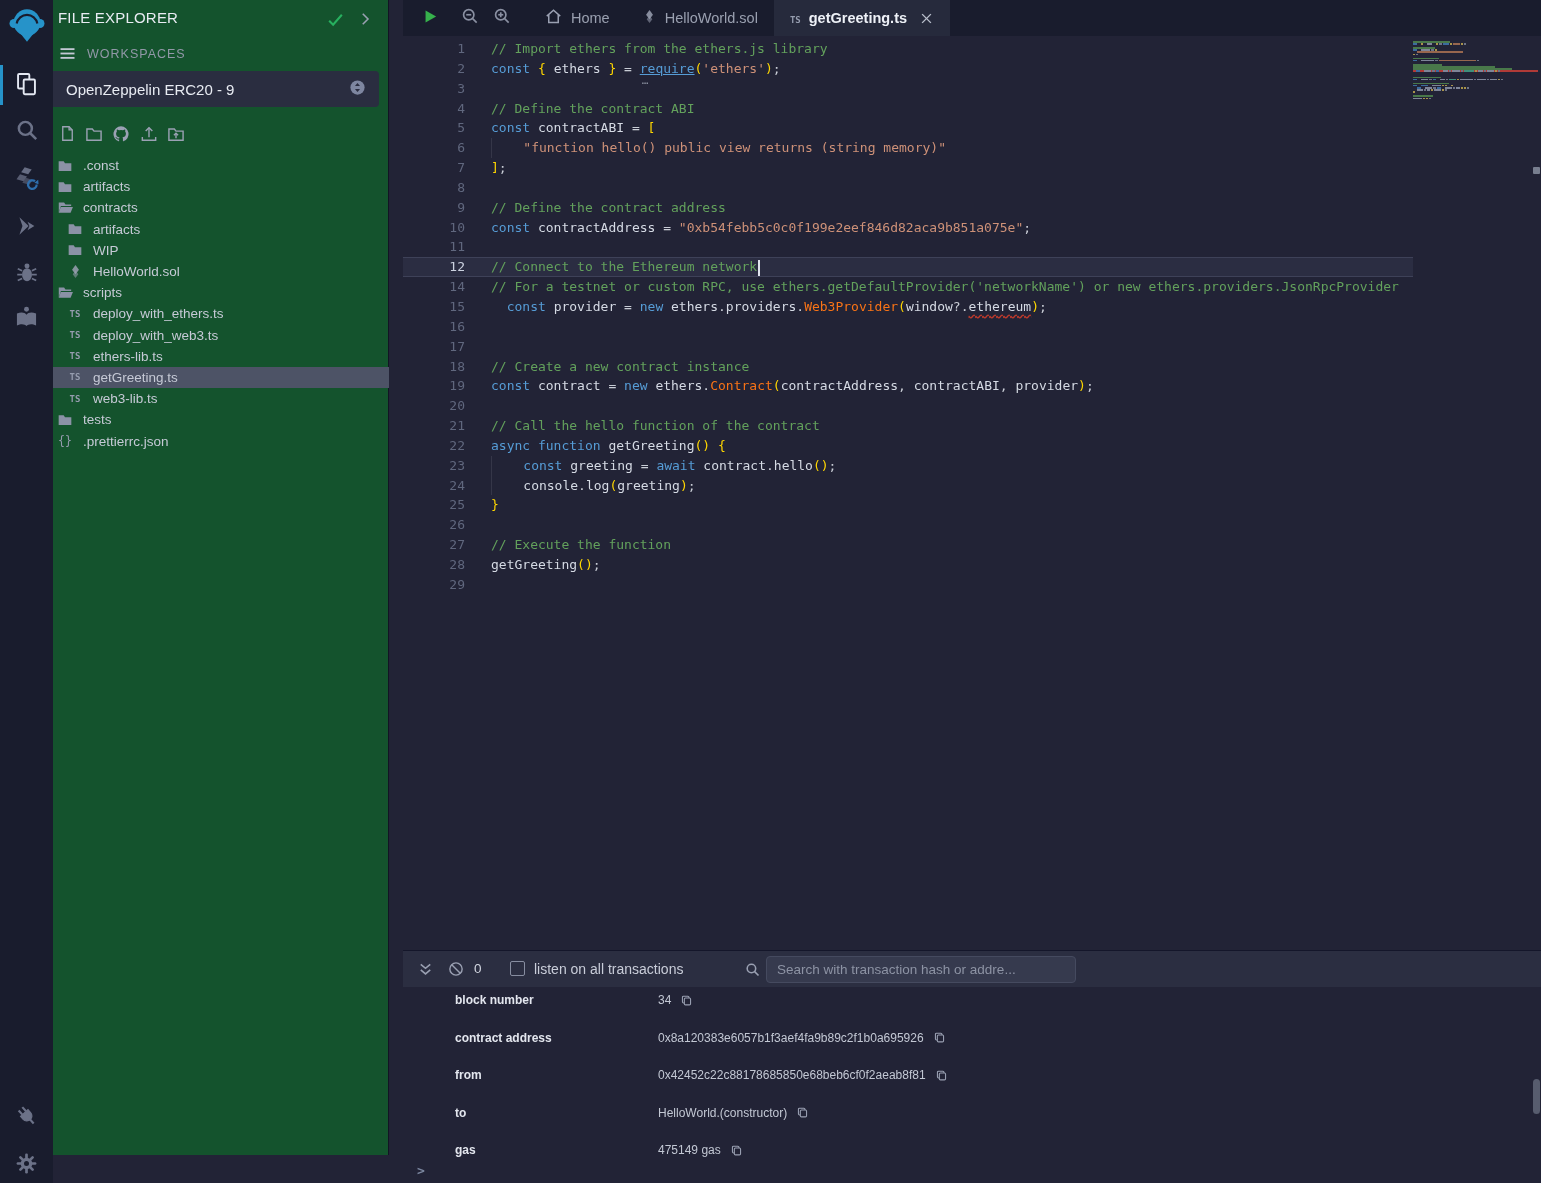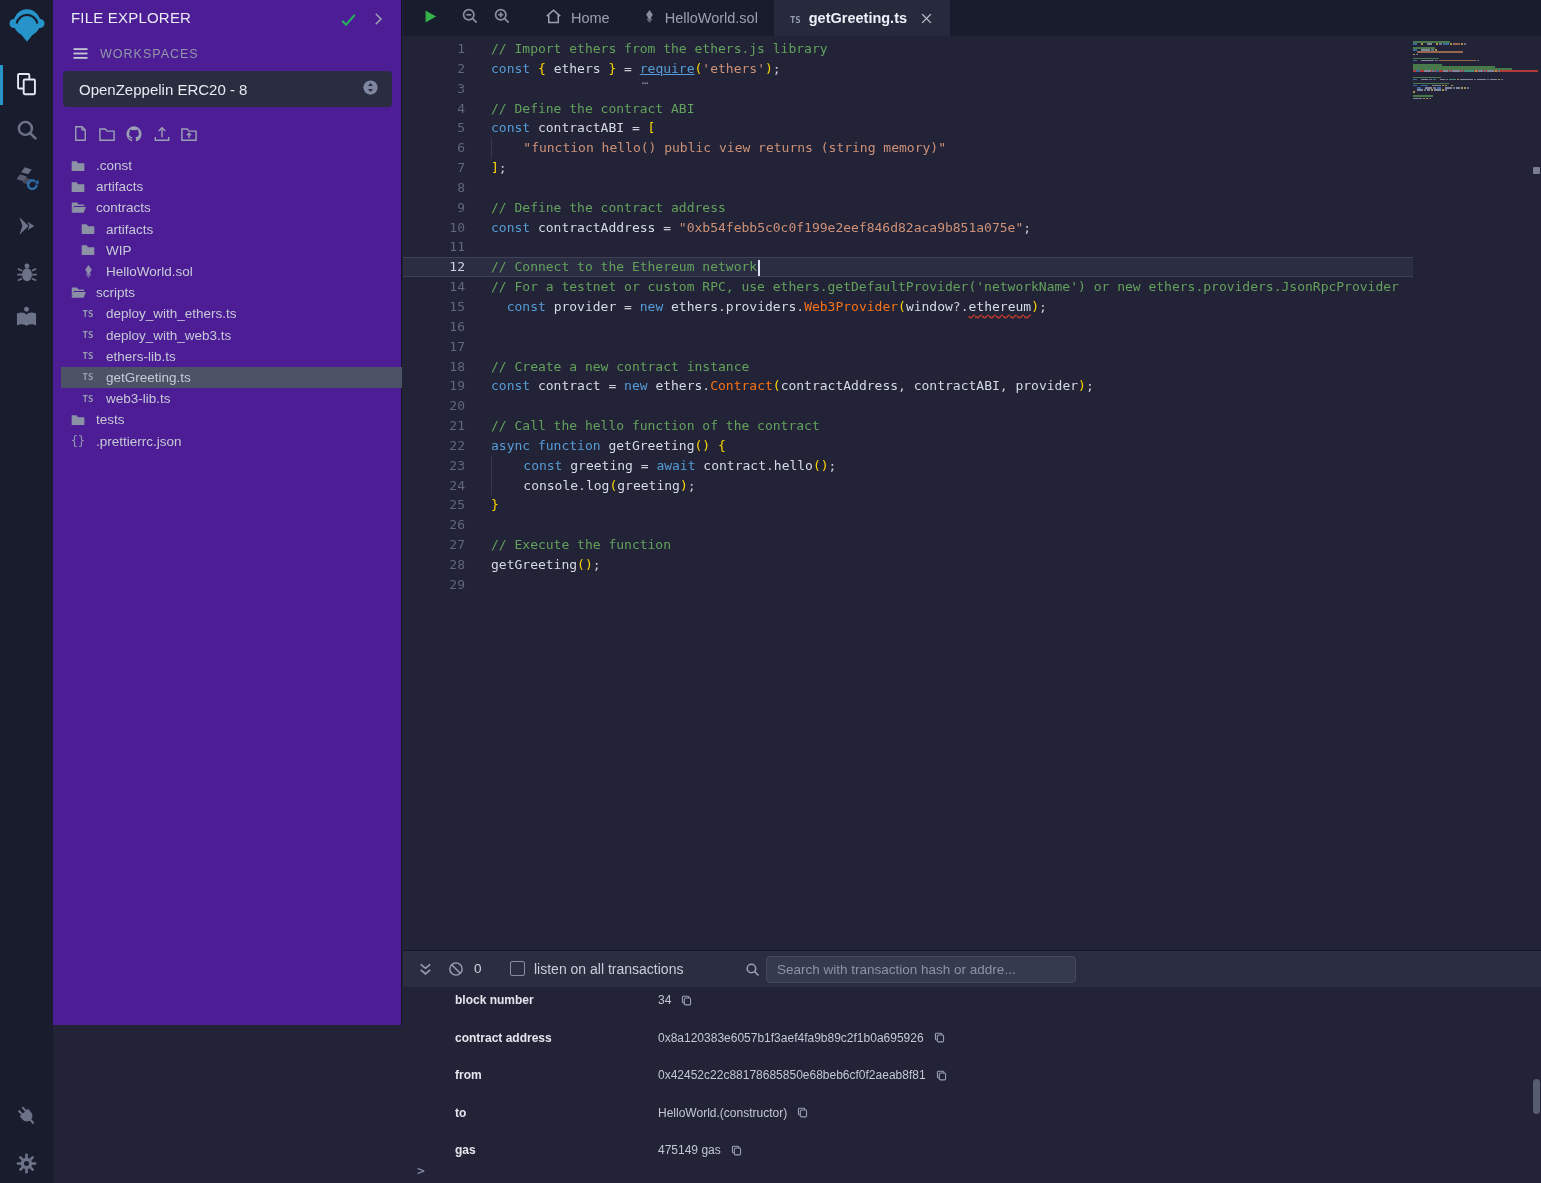--- a/index.html
+++ b/index.html
@@ -8,22 +8,22 @@
 
   
   .activity-bar { position:absolute; left:0; top:0; width:53px; height:1183px;
     background:#191c2d; z-index:5; }
   .ab-item { position:absolute; left:0; width:53px; height:42px; display:flex;
     align-items:center; justify-content:center; cursor:pointer; }
   .ab-item.active::before { content:""; position:absolute; left:0; top:1px; bottom:1px;
     width:3px; background:#2693c9; }
 
   
-  .side-panel { position:absolute; left:53px; top:0; width:349px; height:1025px;
-    background:#4c1d95; border-right:1px solid #121424; }
+  .side-panel { position:absolute; left:40px; top:0; width:349px; height:1155px;
+    background:#14532d; border-right:1px solid #121424; }
   .fe-title { position:absolute; left:18px; top:9px; font-size:15px; color:#e9ecf3;
     letter-spacing:.2px; }
   .fe-check { position:absolute; left:286px; top:10px; }
   .fe-chev  { position:absolute; left:316px; top:10px; }
   .ws-burger { position:absolute; left:17px; top:43px; }
   .ws-label { position:absolute; left:47px; top:47px; font-size:12.5px; color:#9298a8;
     letter-spacing:1px; }
   .ws-select { position:absolute; left:10px; top:71px; width:329px; height:36px;
     background:#2a2d40; border-radius:4px; display:flex; align-items:center;
     padding:0 12px 0 16px; cursor:pointer; }
@@ -210,21 +210,21 @@
   <span class="fe-chev"><svg width="18" height="18" viewBox="0 0 24 24" fill="none" stroke="#9aa0b2" stroke-width="2.1">
         <path d="M9 5 l7 7 -7 7"></path>
       </svg></span>
   <span class="ws-burger"><svg width="21" height="21" viewBox="0 0 24 24" stroke="#c3c8d4" stroke-width="2.1">
         <line x1="4" y1="7" x2="20" y2="7"></line>
         <line x1="4" y1="12" x2="20" y2="12"></line>
         <line x1="4" y1="17" x2="20" y2="17"></line>
       </svg></span>
   <div class="ws-label">WORKSPACES</div>
   <div class="ws-select">
-    <span class="ws-name">OpenZeppelin ERC20 - 8</span>
+    <span class="ws-name">OpenZeppelin ERC20 - 9</span>
     <span><svg width="19" height="19" viewBox="0 0 24 24">
           <circle cx="12" cy="12" r="9" fill="#7e86a0"></circle>
           <path d="M12 6.2 l3.2 3.8 h-6.4 z" fill="#2a2d40"></path>
           <path d="M12 17.8 l-3.2 -3.8 h6.4 z" fill="#2a2d40"></path>
         </svg></span>
   </div>
   <div class="fe-toolbar">
       <span class="fe-tool" style="left: 18px;"><span><svg width="19" height="19" viewBox="0 0 24 24" fill="none" stroke="#9ba1b4" stroke-width="1.7">
             <path d="M6 3.5 h8 l4 4 v13 h-12 z"></path>
             <path d="M14 3.5 v4 h4"></path>

